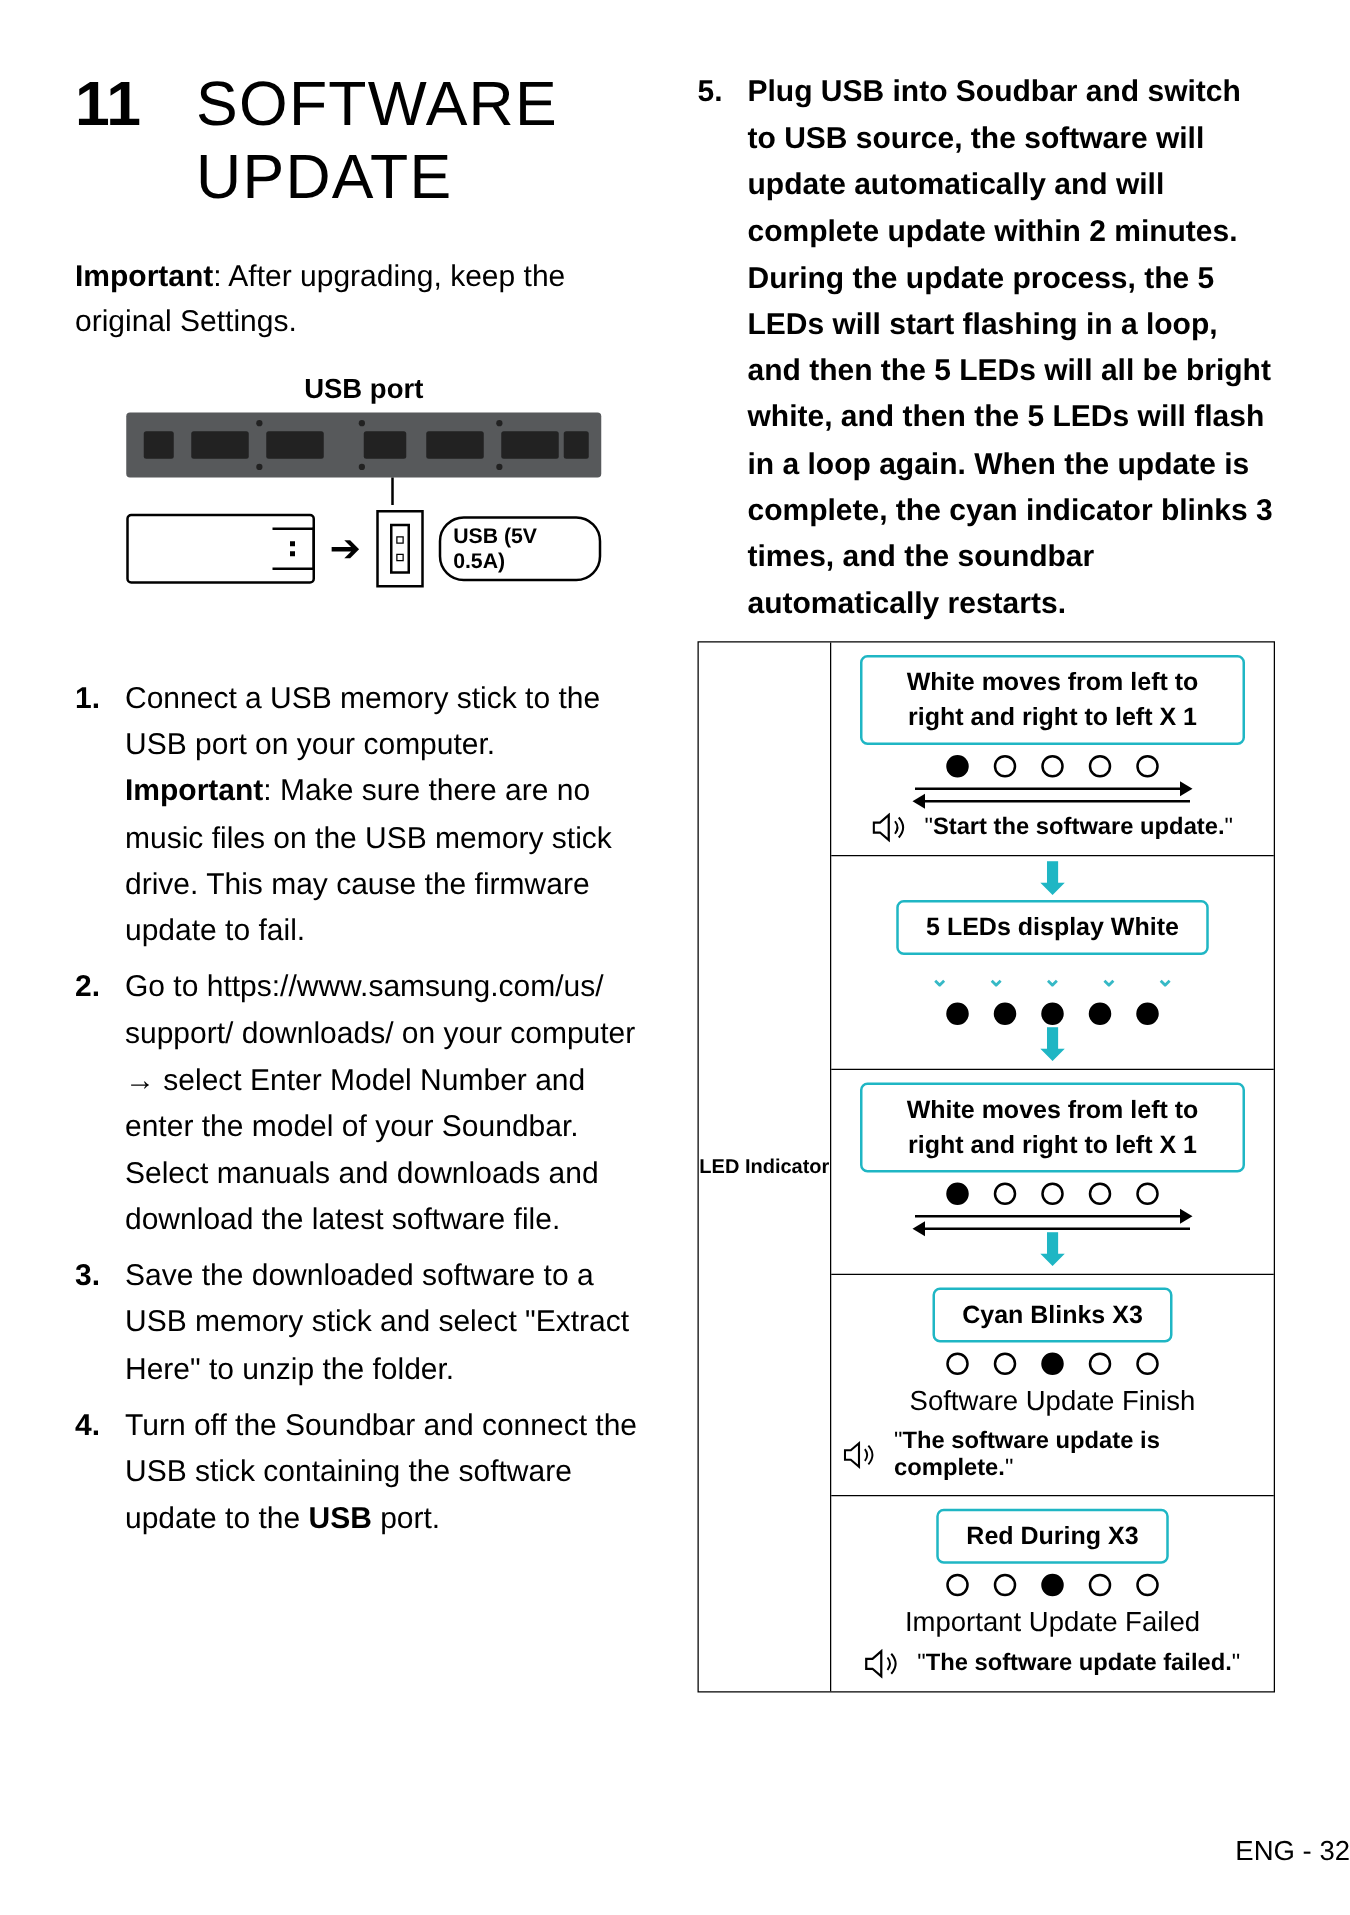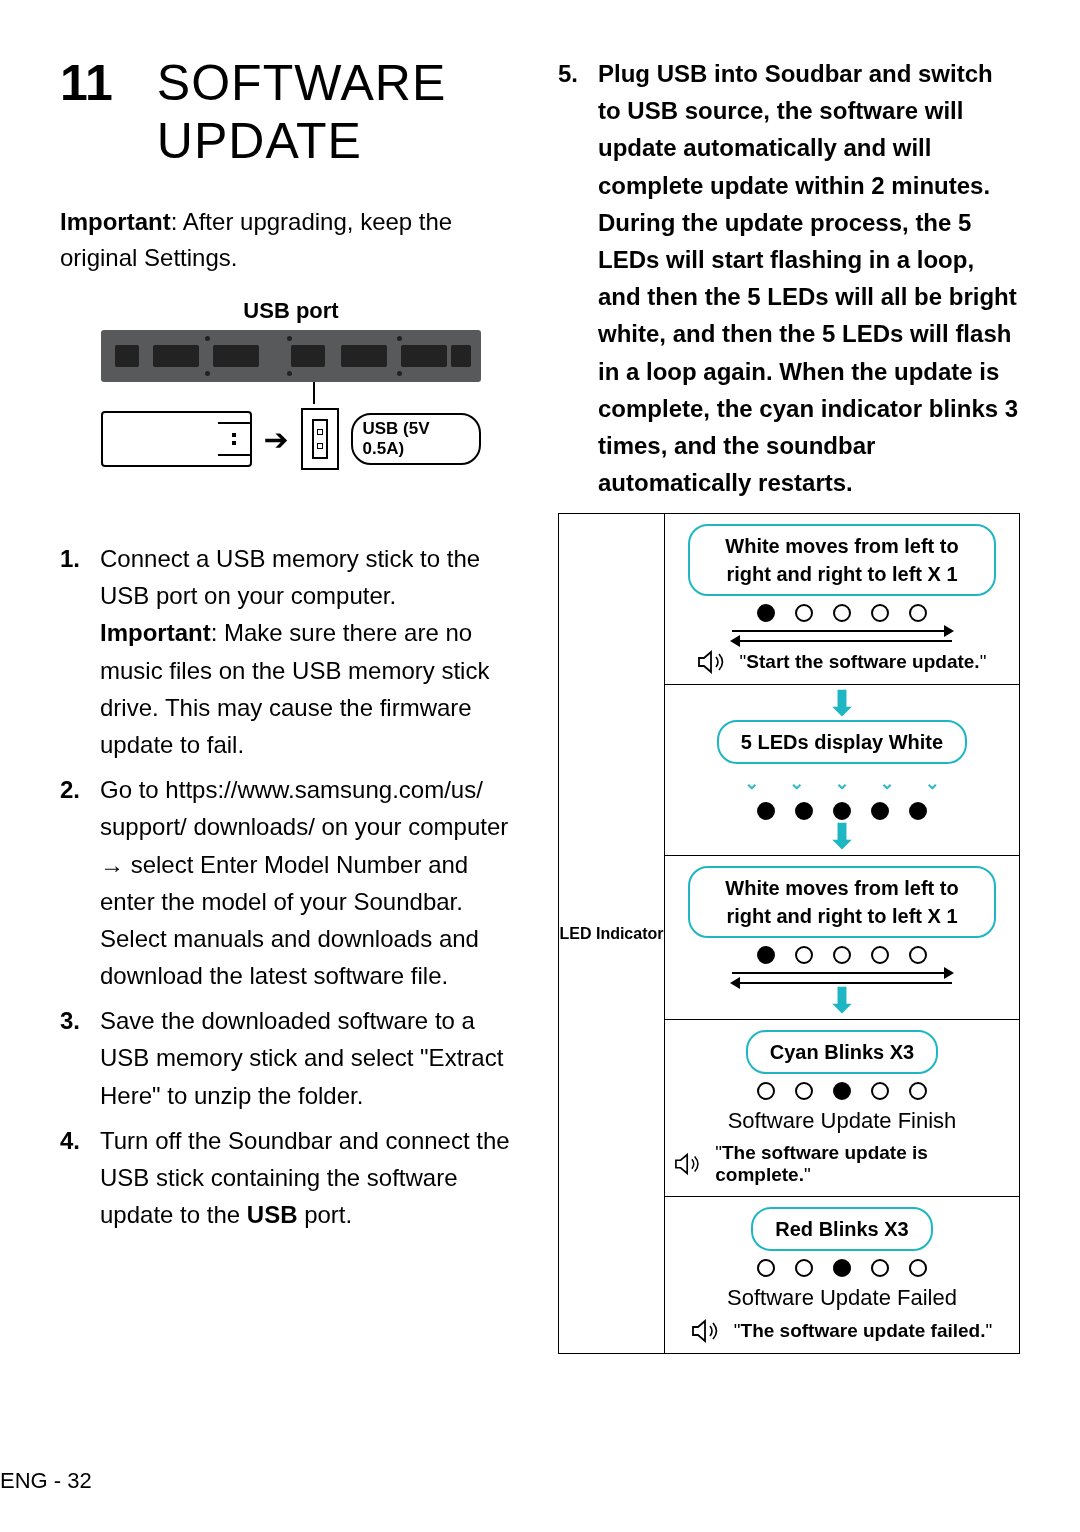--- a/index.html
+++ b/index.html
@@ -127,21 +127,21 @@
   .led-left{
     width:106px;
     border-right:1.5px solid #000;
     display:flex;align-items:center;justify-content:center;
     font-weight:700;font-size:16px;text-align:center;line-height:1.35;
   }
   .led-right{flex:1;display:flex;flex-direction:column;}
   .led-row{border-bottom:1.5px solid #000;padding:10px 10px;display:flex;flex-direction:column;align-items:center;gap:8px}
   .led-row:last-child{border-bottom:0}
   .pill{
-    border:2px solid #1fb6c4;border-radius:20px;padding:6px 14px;font-weight:700;font-size:20px;text-align:center;line-height:1.4;
+    border:2px solid #1fb6c4;border-radius:6px;padding:6px 14px;font-weight:700;font-size:20px;text-align:center;line-height:1.4;
   }
   .pill.wide{width:92%}
   .pill.mid{padding:6px 22px}
   .leds{display:flex;gap:20px;align-items:center;justify-content:center}
   .led-dot{width:18px;height:18px;border-radius:50%;border:2px solid #000}
   .led-dot.fill{background:#000}
   .chev-row{display:flex;gap:30px;align-items:center;justify-content:center}
   .chev{font-size:18px;color:#36b9c6;font-weight:700}
   .arrow-line{width:220px;height:2px;background:#000;position:relative}
   .arrow-line.r::after{content:"";position:absolute;right:-2px;top:-5px;border-left:10px solid #000;border-top:6px solid transparent;border-bottom:6px solid transparent}
@@ -149,21 +149,21 @@
   .down-arrow{color:#1fb6c4;font-size:34px;line-height:0.5;font-weight:700}
   .speak-line{display:flex;align-items:center;gap:14px;font-size:19px}
   .speak-line .msg .q{font-weight:400}
   .speak-line .msg .bold{font-weight:700}
   .status-text{font-size:22px;}
   .speaker-icon{width:28px;height:24px}
 
   .footer{
     position:absolute;
     bottom:38px;left:0;right:0;
-    text-align:left;
+    text-align:right;
     font-size:22px;
   }
 </style>
 </head>
 <body>
 
 <div class="cols">
 
   <div class="col">
     <div class="chapter">
@@ -302,29 +302,29 @@
             <svg class="speaker-icon" viewBox="0 0 28 24">
                 <path d="M1 8 h5 l7 -6 v20 l-7 -6 h-5 z" fill="none" stroke="#000" stroke-width="1.8"></path>
                 <path d="M18 7 q4 5 0 10" fill="none" stroke="#000" stroke-width="1.6"></path>
                 <path d="M21 4 q7 8 0 16" fill="none" stroke="#000" stroke-width="1.6"></path>
               </svg>
             <span class="msg"><span class="q">"</span><span class="bold">The software update is complete.</span><span class="q">"</span></span>
           </div>
         </div>
 
         <div class="led-row">
-          <div class="pill mid">Red Blinks X3</div>
+          <div class="pill mid">Red During X3</div>
           <div class="leds">
             <div class="led-dot"></div>
               <div class="led-dot"></div>
               <div class="led-dot fill"></div>
               <div class="led-dot"></div>
               <div class="led-dot"></div>
           </div>
-          <div class="status-text">Software Update Failed</div>
+          <div class="status-text">Important Update Failed</div>
           <div class="speak-line">
             <svg class="speaker-icon" viewBox="0 0 28 24">
                 <path d="M1 8 h5 l7 -6 v20 l-7 -6 h-5 z" fill="none" stroke="#000" stroke-width="1.8"></path>
                 <path d="M18 7 q4 5 0 10" fill="none" stroke="#000" stroke-width="1.6"></path>
                 <path d="M21 4 q7 8 0 16" fill="none" stroke="#000" stroke-width="1.6"></path>
               </svg>
             <span class="msg"><span class="q">"</span><span class="bold">The software update failed.</span><span class="q">"</span></span>
           </div>
         </div>
 

